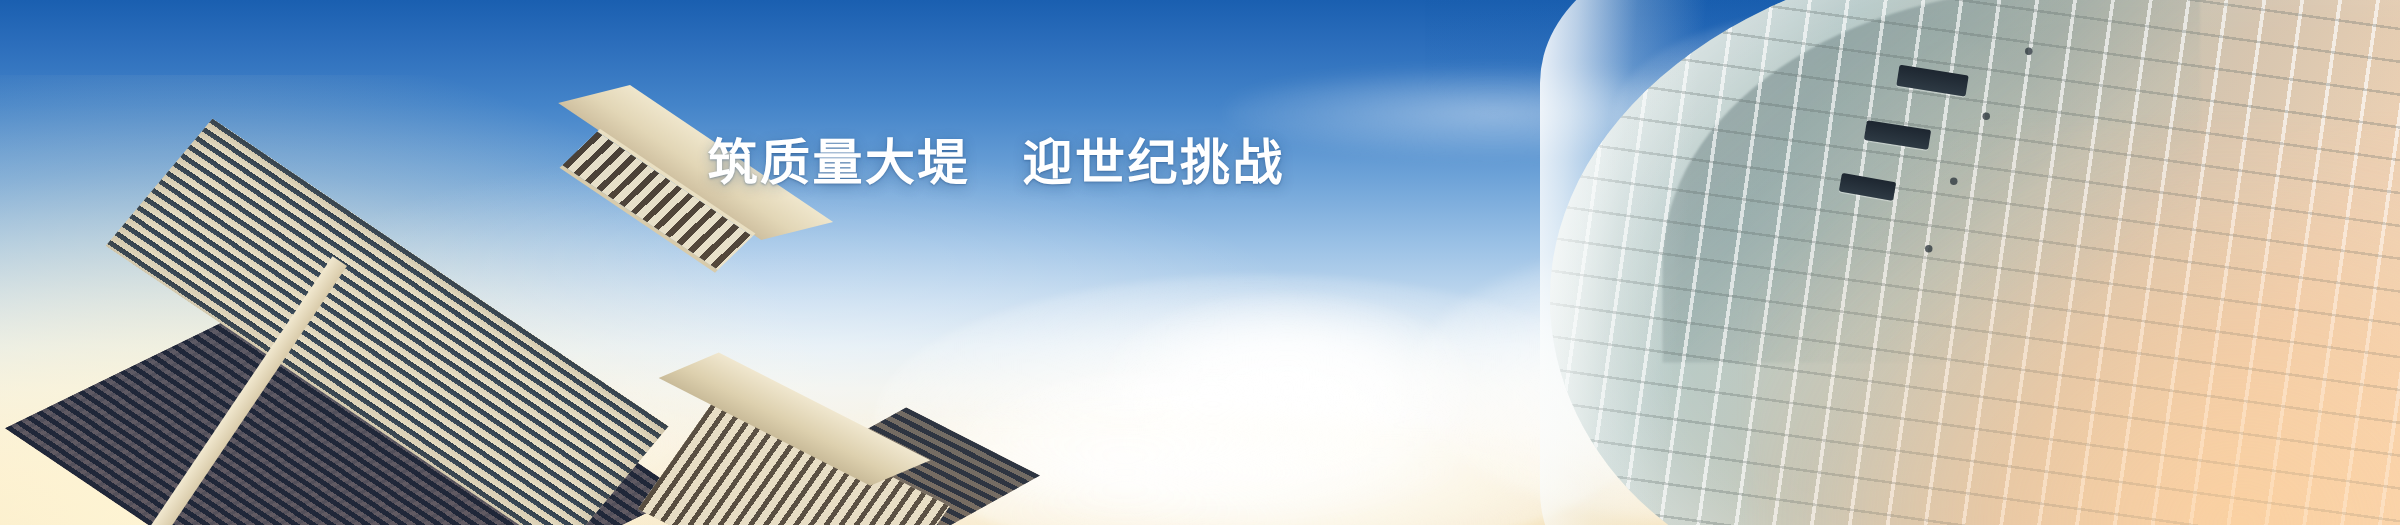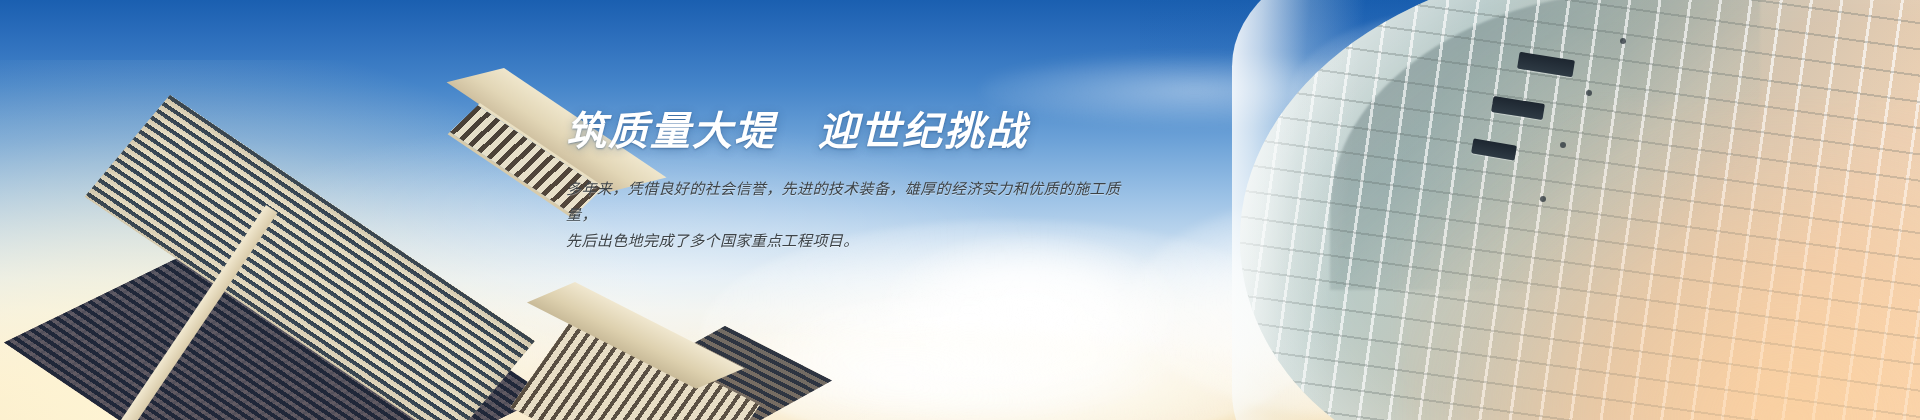--- a/index.html
+++ b/index.html
@@ -24,21 +24,20 @@
         #2b6dbb 8%,
         #4484c9 20%,
         #6ea3d8 34%,
         #9cc2e6 47%,
         #c3daef 58%,
         #ddeaf3 66%,
         #eef0ea 74%,
         #f6eedb 83%,
         #f8ebcf 91%,
         #f6e6c4 100%);
-    font-style: italic;
   }
 
   
   .sky-glow-left {
     position: absolute;
     left: -120px; bottom: -60px;
     width: 780px; height: 420px;
     background: radial-gradient(ellipse at 35% 90%,
         rgba(255,246,214,0.95) 0%,
         rgba(255,244,210,0.55) 32%,
@@ -464,19 +463,15 @@
   </div>
 
   <div class="tower-small-wrap">
     <div class="tower-small-side"></div>
     <div class="tower-small-face"></div>
     <div class="tower-small-roof"></div>
   </div>
 
   <div class="text-block">
     <h1 class="headline">筑质量大堤　迎世纪挑战</h1>
-    <p class="subcopy">
-      <span class="subcopy-line">多年来，凭借良好的社会信誉，先进的技术装备，雄厚的经济实力和优质的施工质量，</span>
-      <span class="subcopy-line">先后出色地完成了多个国家重点工程项目。</span>
-    </p>
   </div>
 
 </div>
 
 </body></html>

